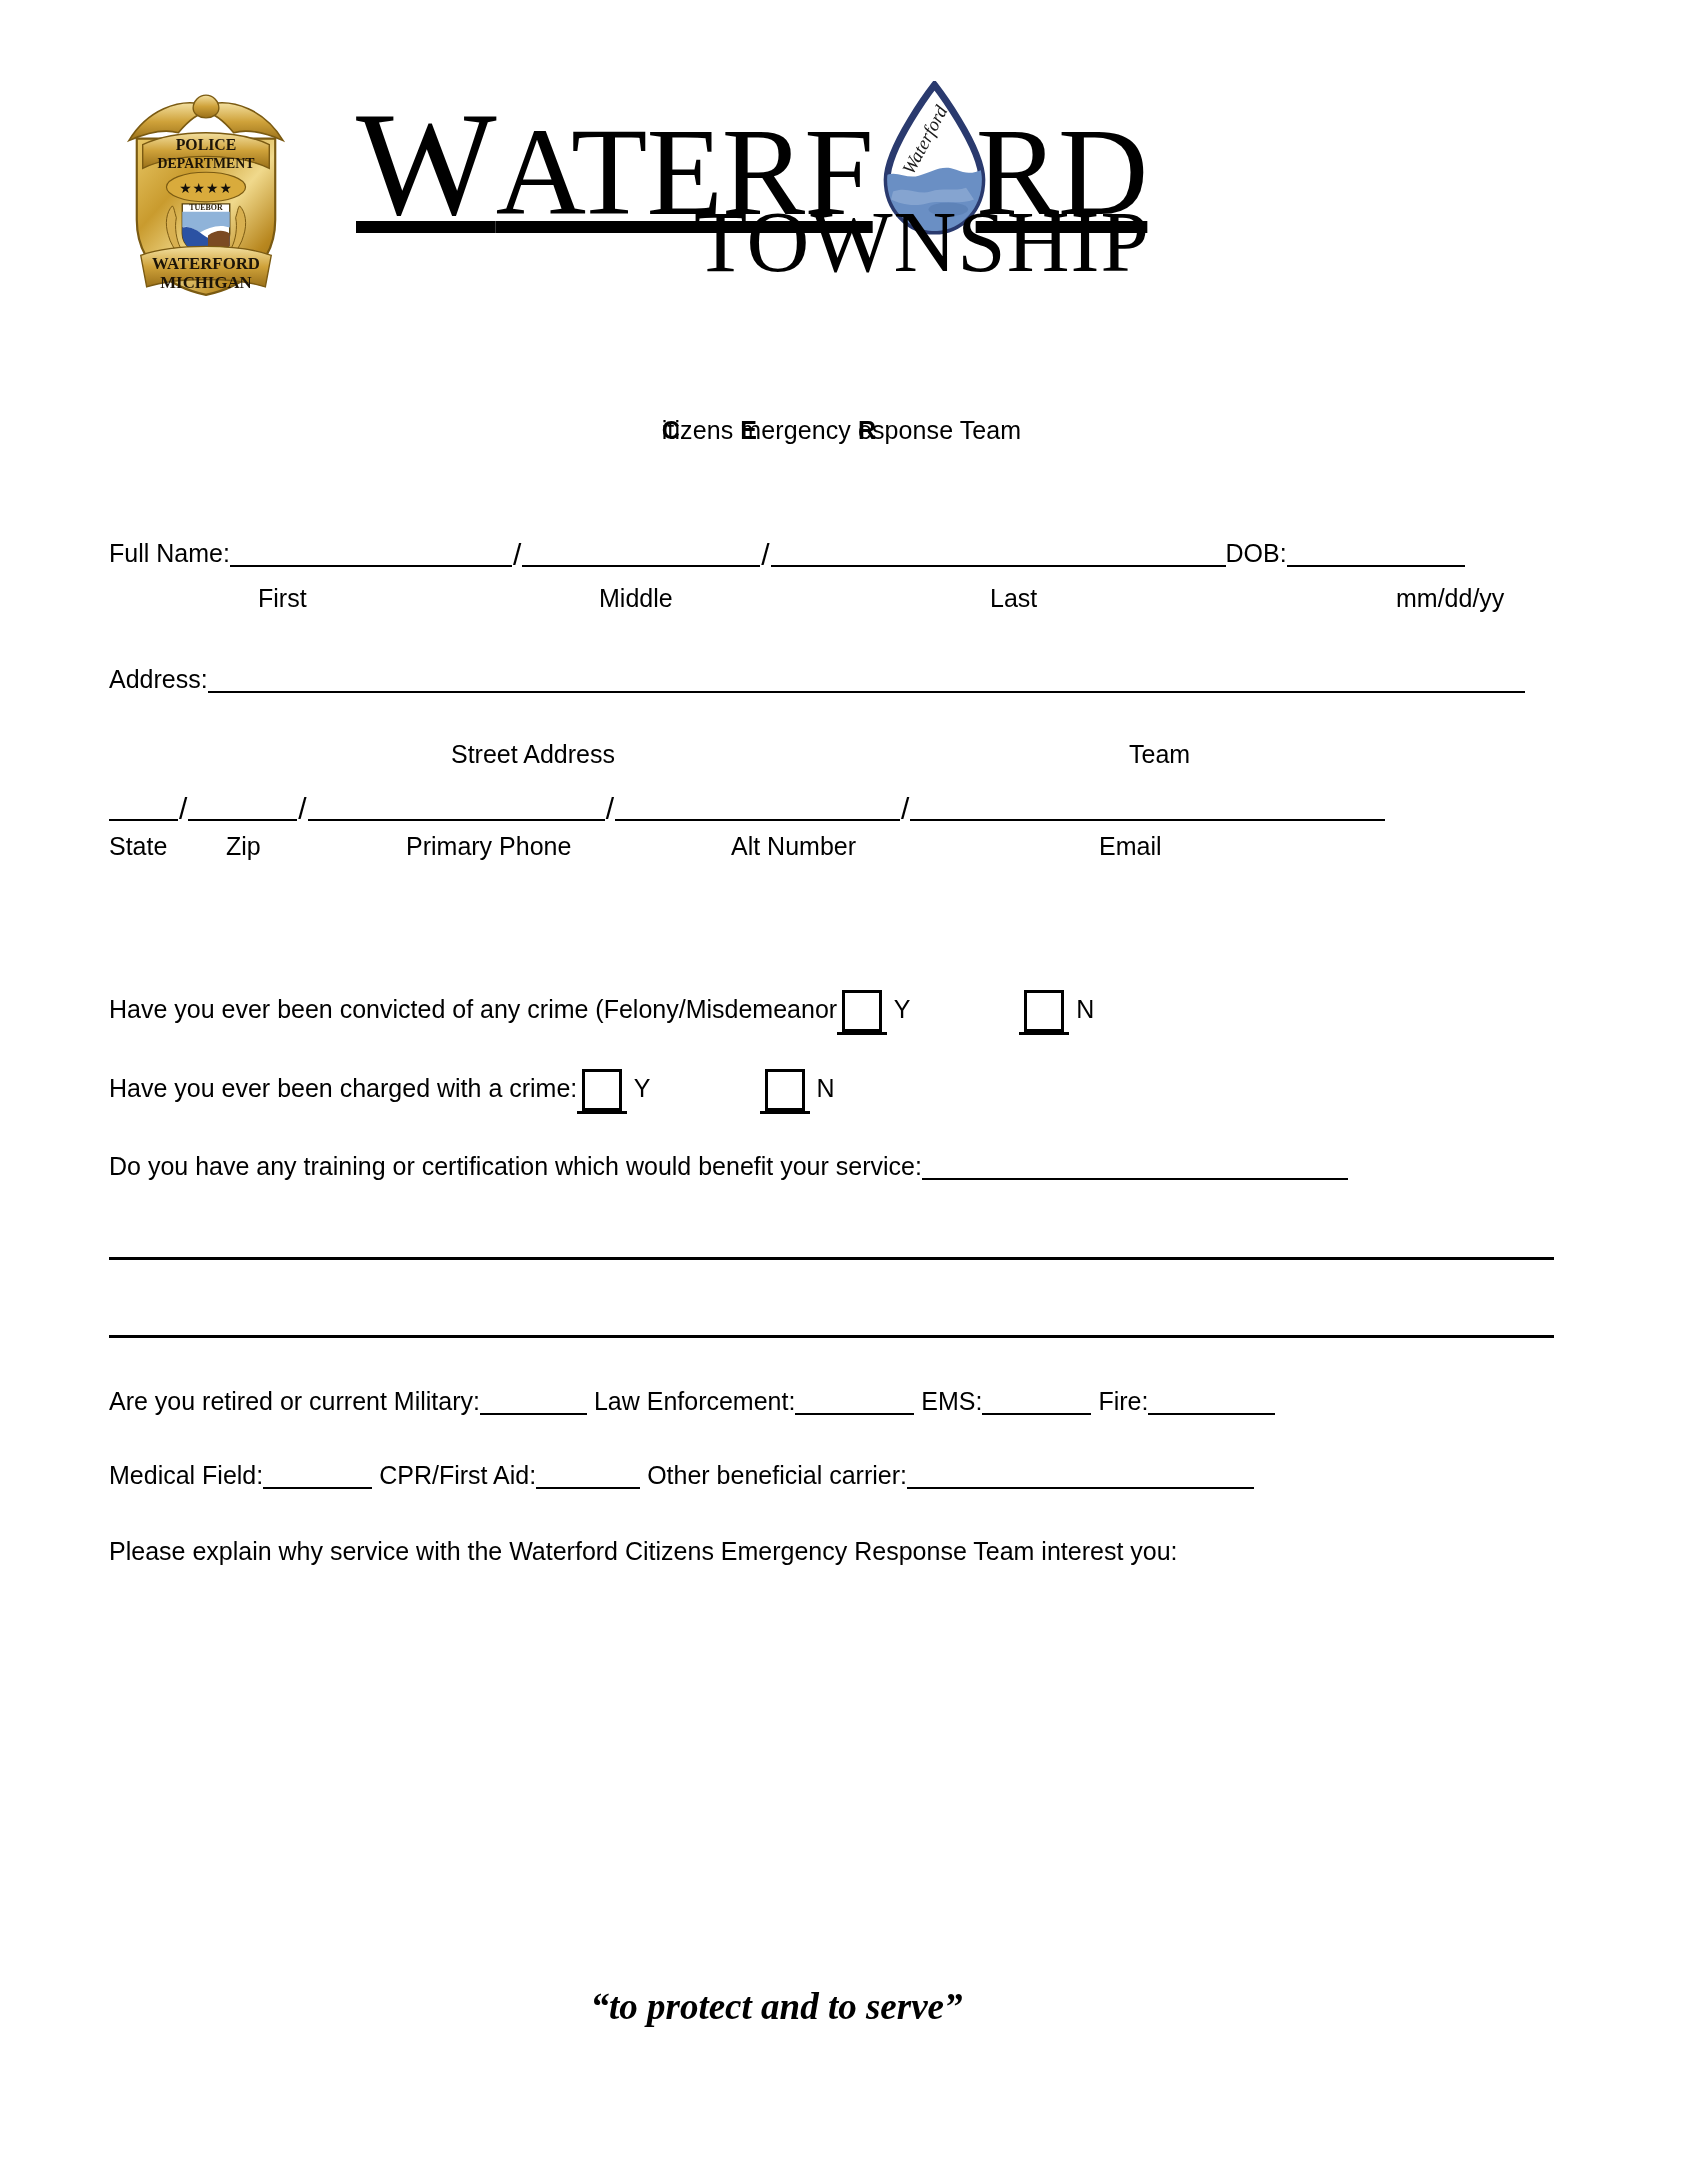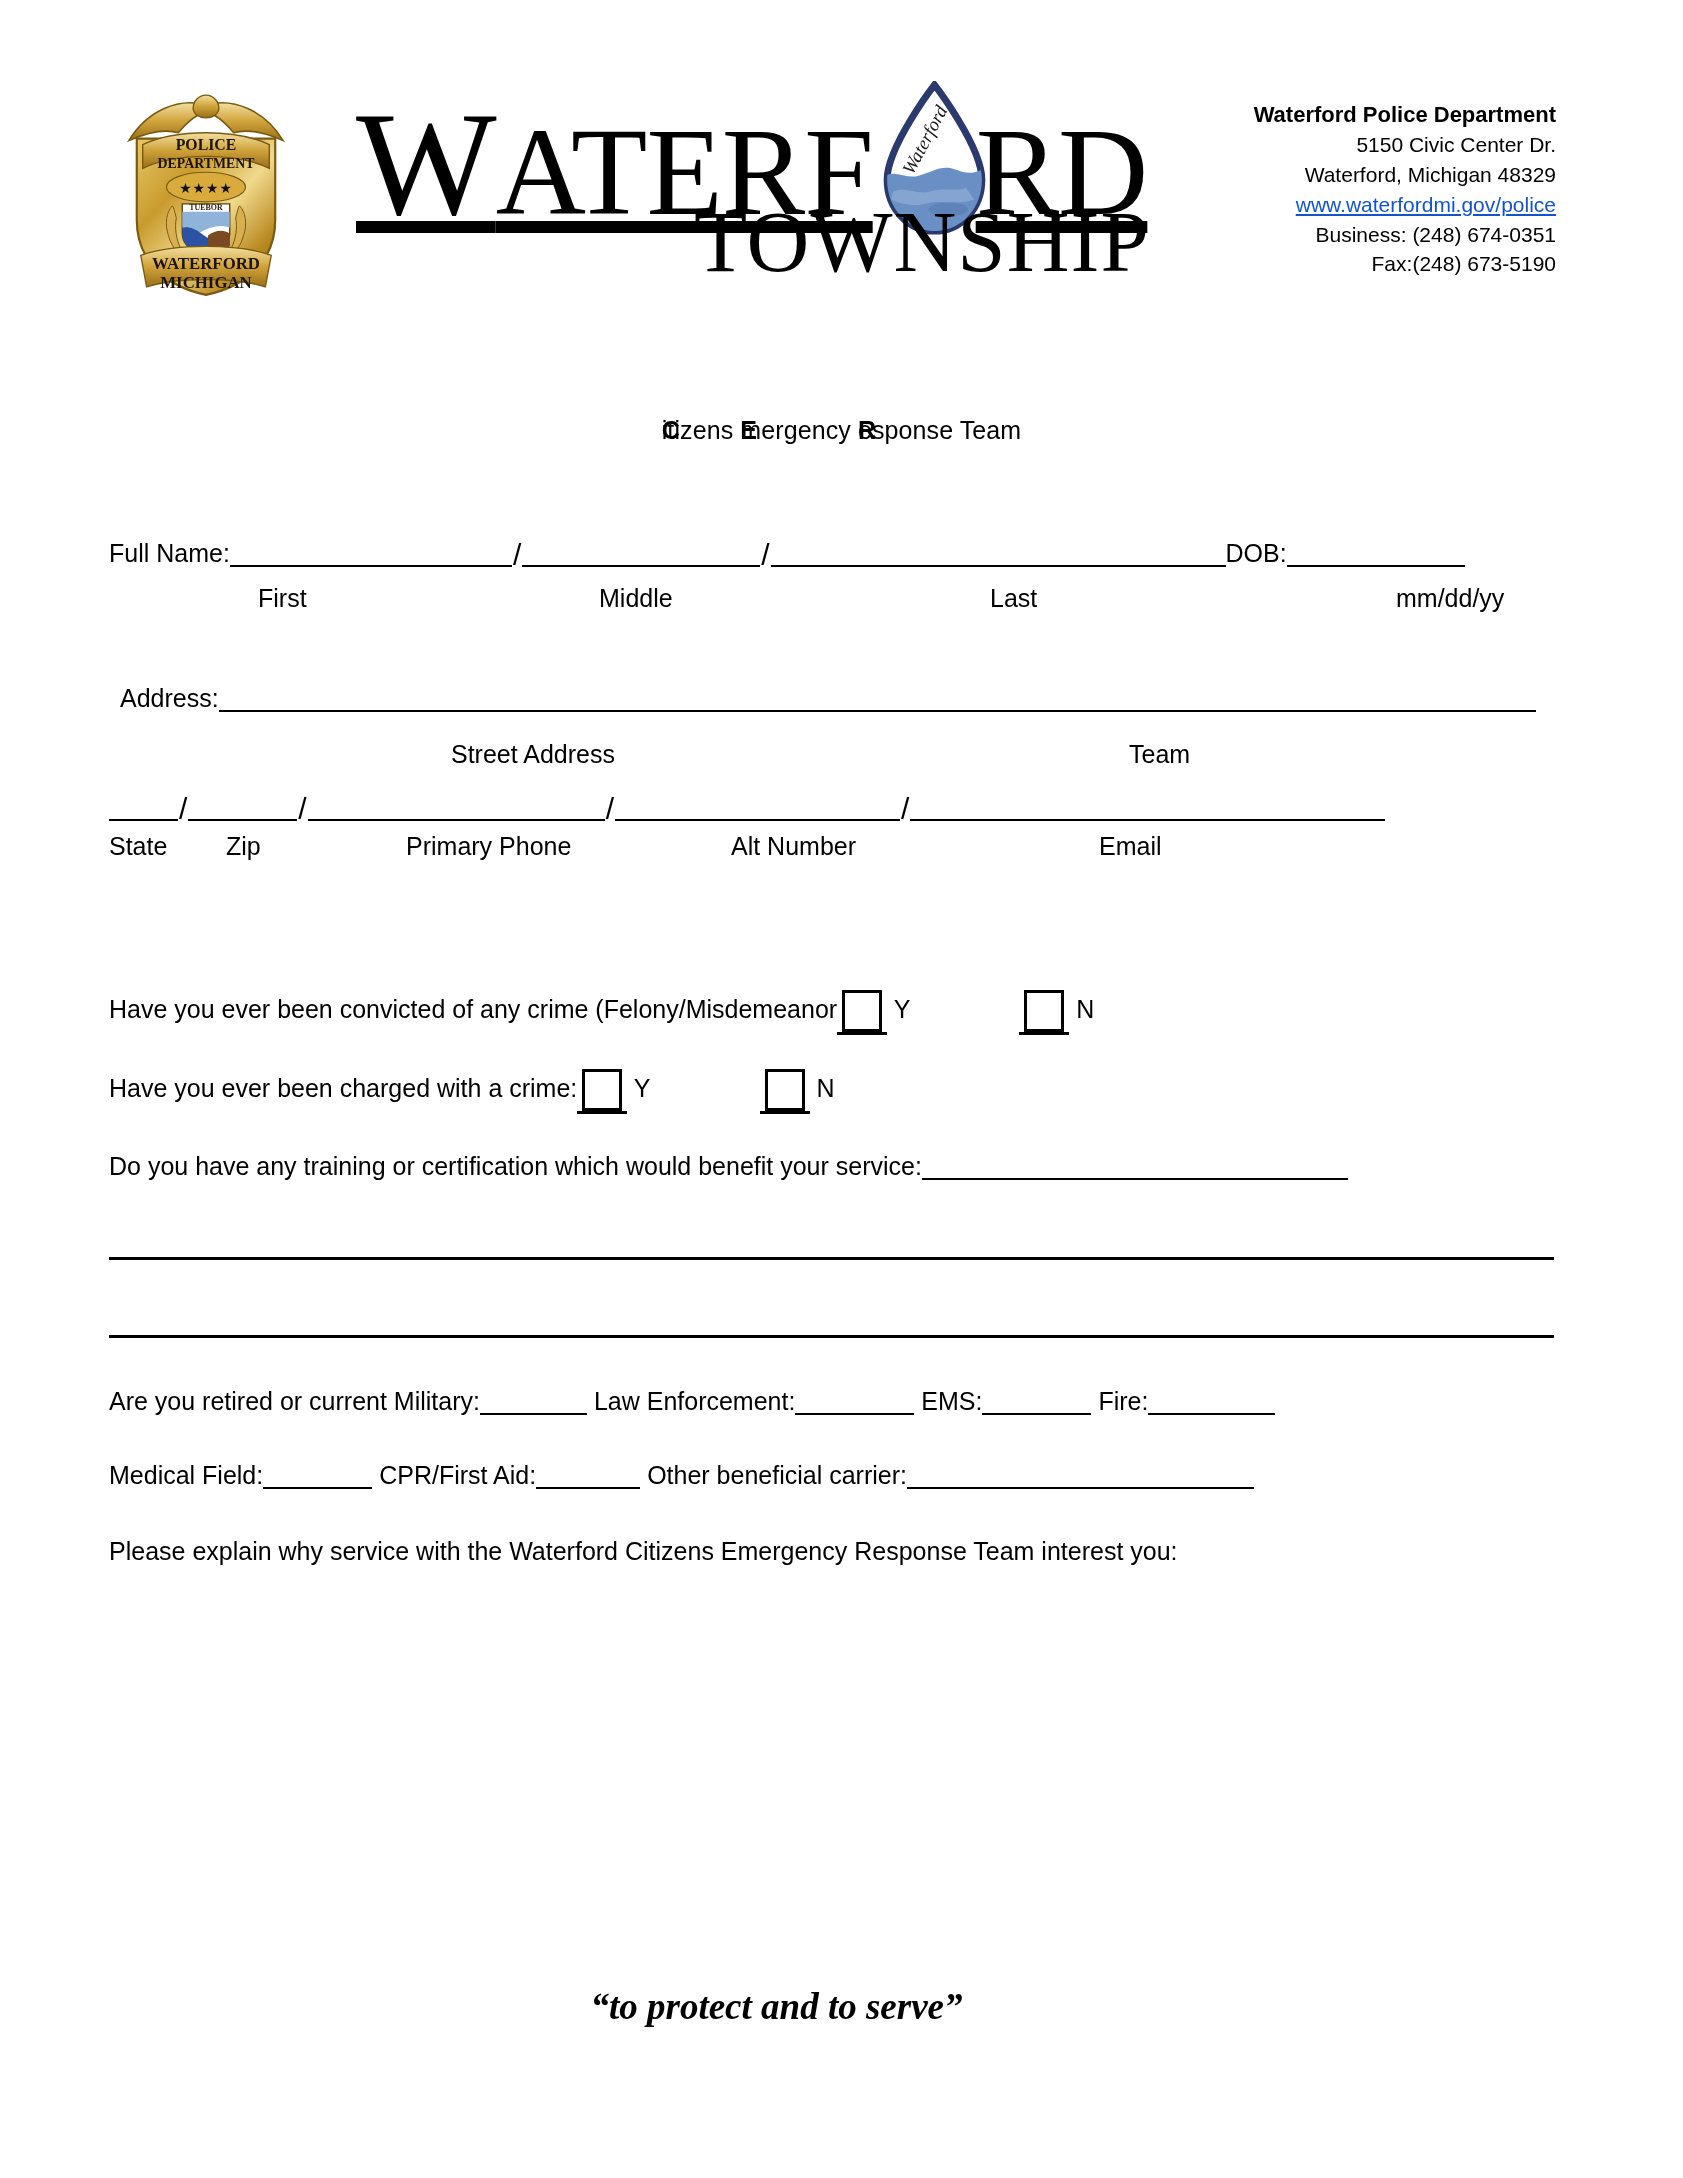--- a/index.html
+++ b/index.html
@@ -239,43 +239,35 @@
             <path d="M14 112 C28 106 40 116 52 112 C64 108 76 112 88 108 L96 120 C80 126 62 120 48 124 C34 128 20 124 12 120 Z" fill="#8fabd4" opacity="0.75"></path>
             <ellipse cx="70" cy="130" rx="20" ry="7" fill="#5b7fb5" opacity="0.8"></ellipse>
           </g>
           <text transform="translate(34,96) rotate(-62)" font-family="Liberation Serif, serif" font-style="italic" font-size="19" fill="#1a1a1a">Waterford</text>
         </svg>
       </div>
 
       <div class="wm-township">TOWNSHIP</div>
     </div>
 
-    <div class="contact">
-      <div class="dept">Waterford Police Department</div>
-      <div>5150 Civic Center Dr.</div>
-      <div>Waterford, Michigan 48329</div>
-      <div class="weblink">www.waterfordmi.gov/police</div>
-      <div>Business: (248) 674-0351</div>
-      <div>Fax:(248) 673-5190</div>
-    </div>
   </div>
 
   <div class="form-title"><span class="cap">C</span><span>itizens </span><span class="cap">E</span><span>mergency </span><span class="cap">R</span><span>esponse Team</span></div>
 
   <div class="row" style="top:538px;">
     <span>Full Name:</span><span class="blank" style="width:282px"></span><span class="slash">/</span><span class="blank" style="width:238px"></span><span class="slash">/</span><span class="blank" style="width:455px"></span><span>DOB:</span><span class="blank" style="width:178px"></span>
   </div>
   <div class="cap-row" style="top:584px;">
     <span class="cap" style="left:149px">First</span>
     <span class="cap" style="left:490px">Middle</span>
     <span class="cap" style="left:881px">Last</span>
     <span class="cap" style="left:1287px">mm/dd/yy</span>
   </div>
 
-  <div class="row" style="top:683px;margin-left:11px;">
+  <div class="row" style="top:664px;">
     <span>Address:</span><span class="blank" style="width:1317px"></span>
   </div>
   <div class="cap-row" style="top:740px;">
     <span class="cap" style="left:342px">Street Address</span>
     <span class="cap" style="left:1020px">Team</span>
   </div>
 
   <div class="row" style="top:792px;">
     <span class="blank" style="width:69px"></span><span class="slash">/</span><span class="blank" style="width:109px"></span><span class="slash">/</span><span class="blank" style="width:297px"></span><span class="slash">/</span><span class="blank" style="width:285px"></span><span class="slash">/</span><span class="blank" style="width:475px"></span>
   </div>

